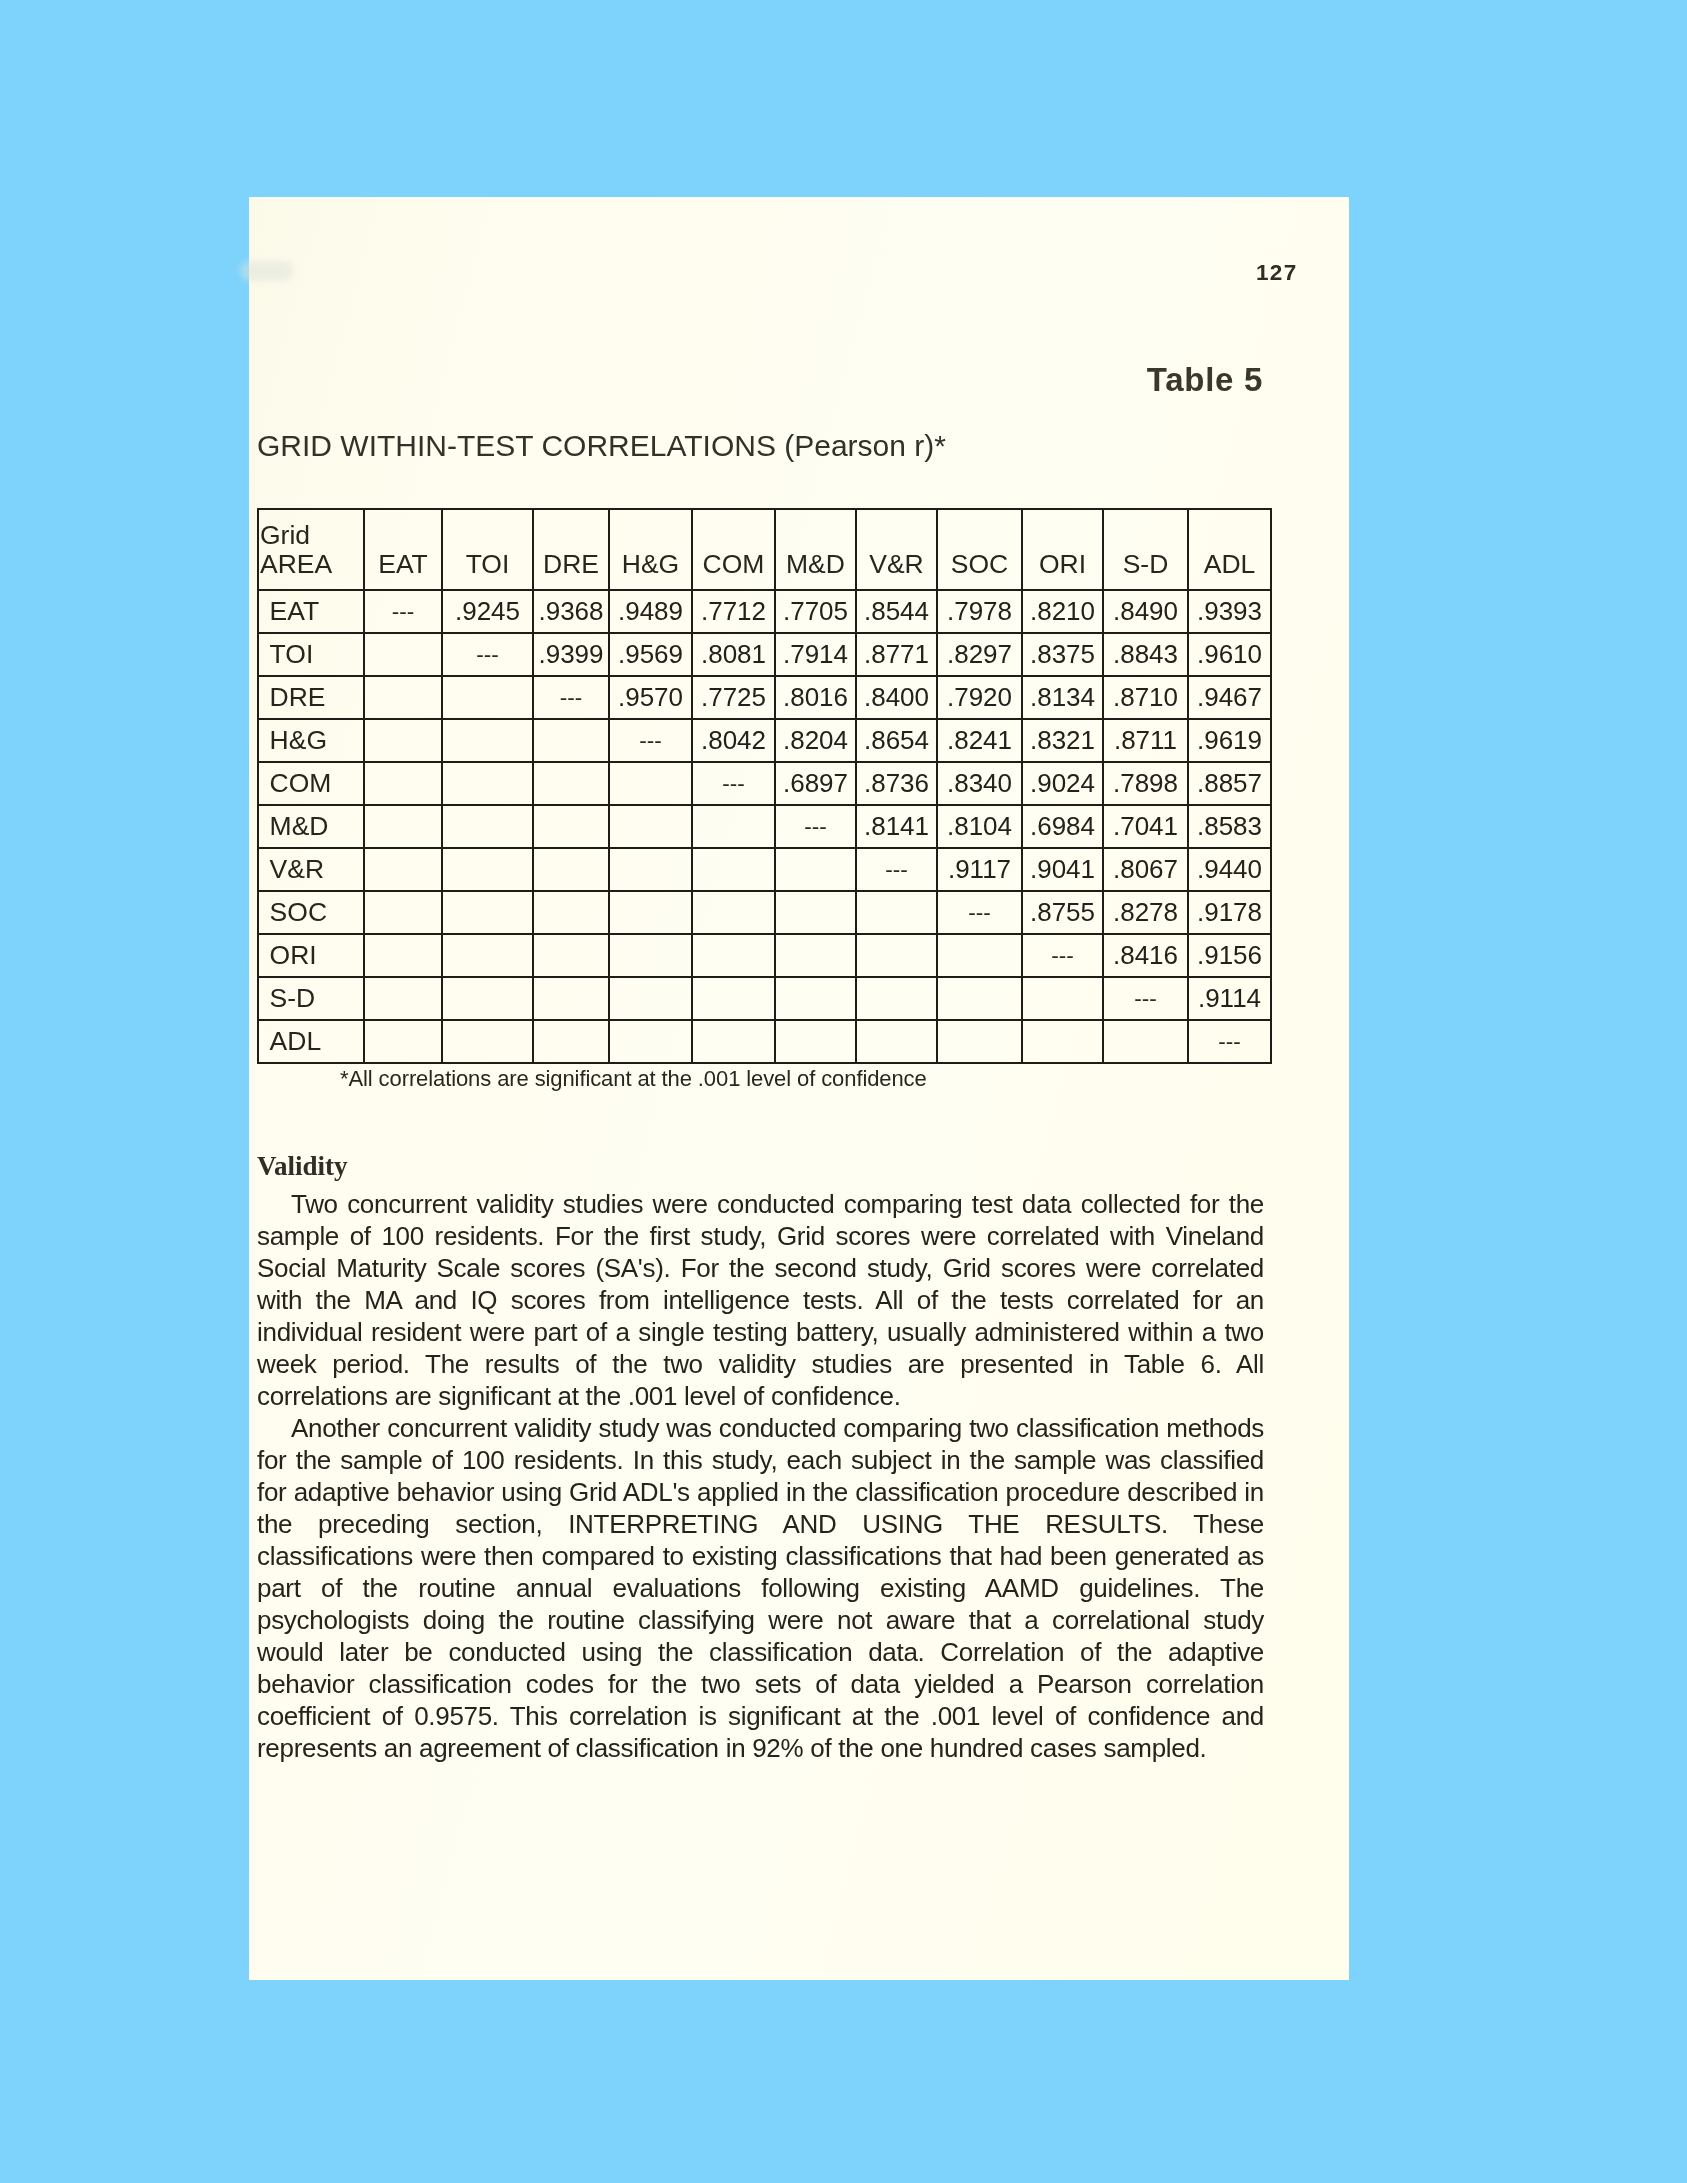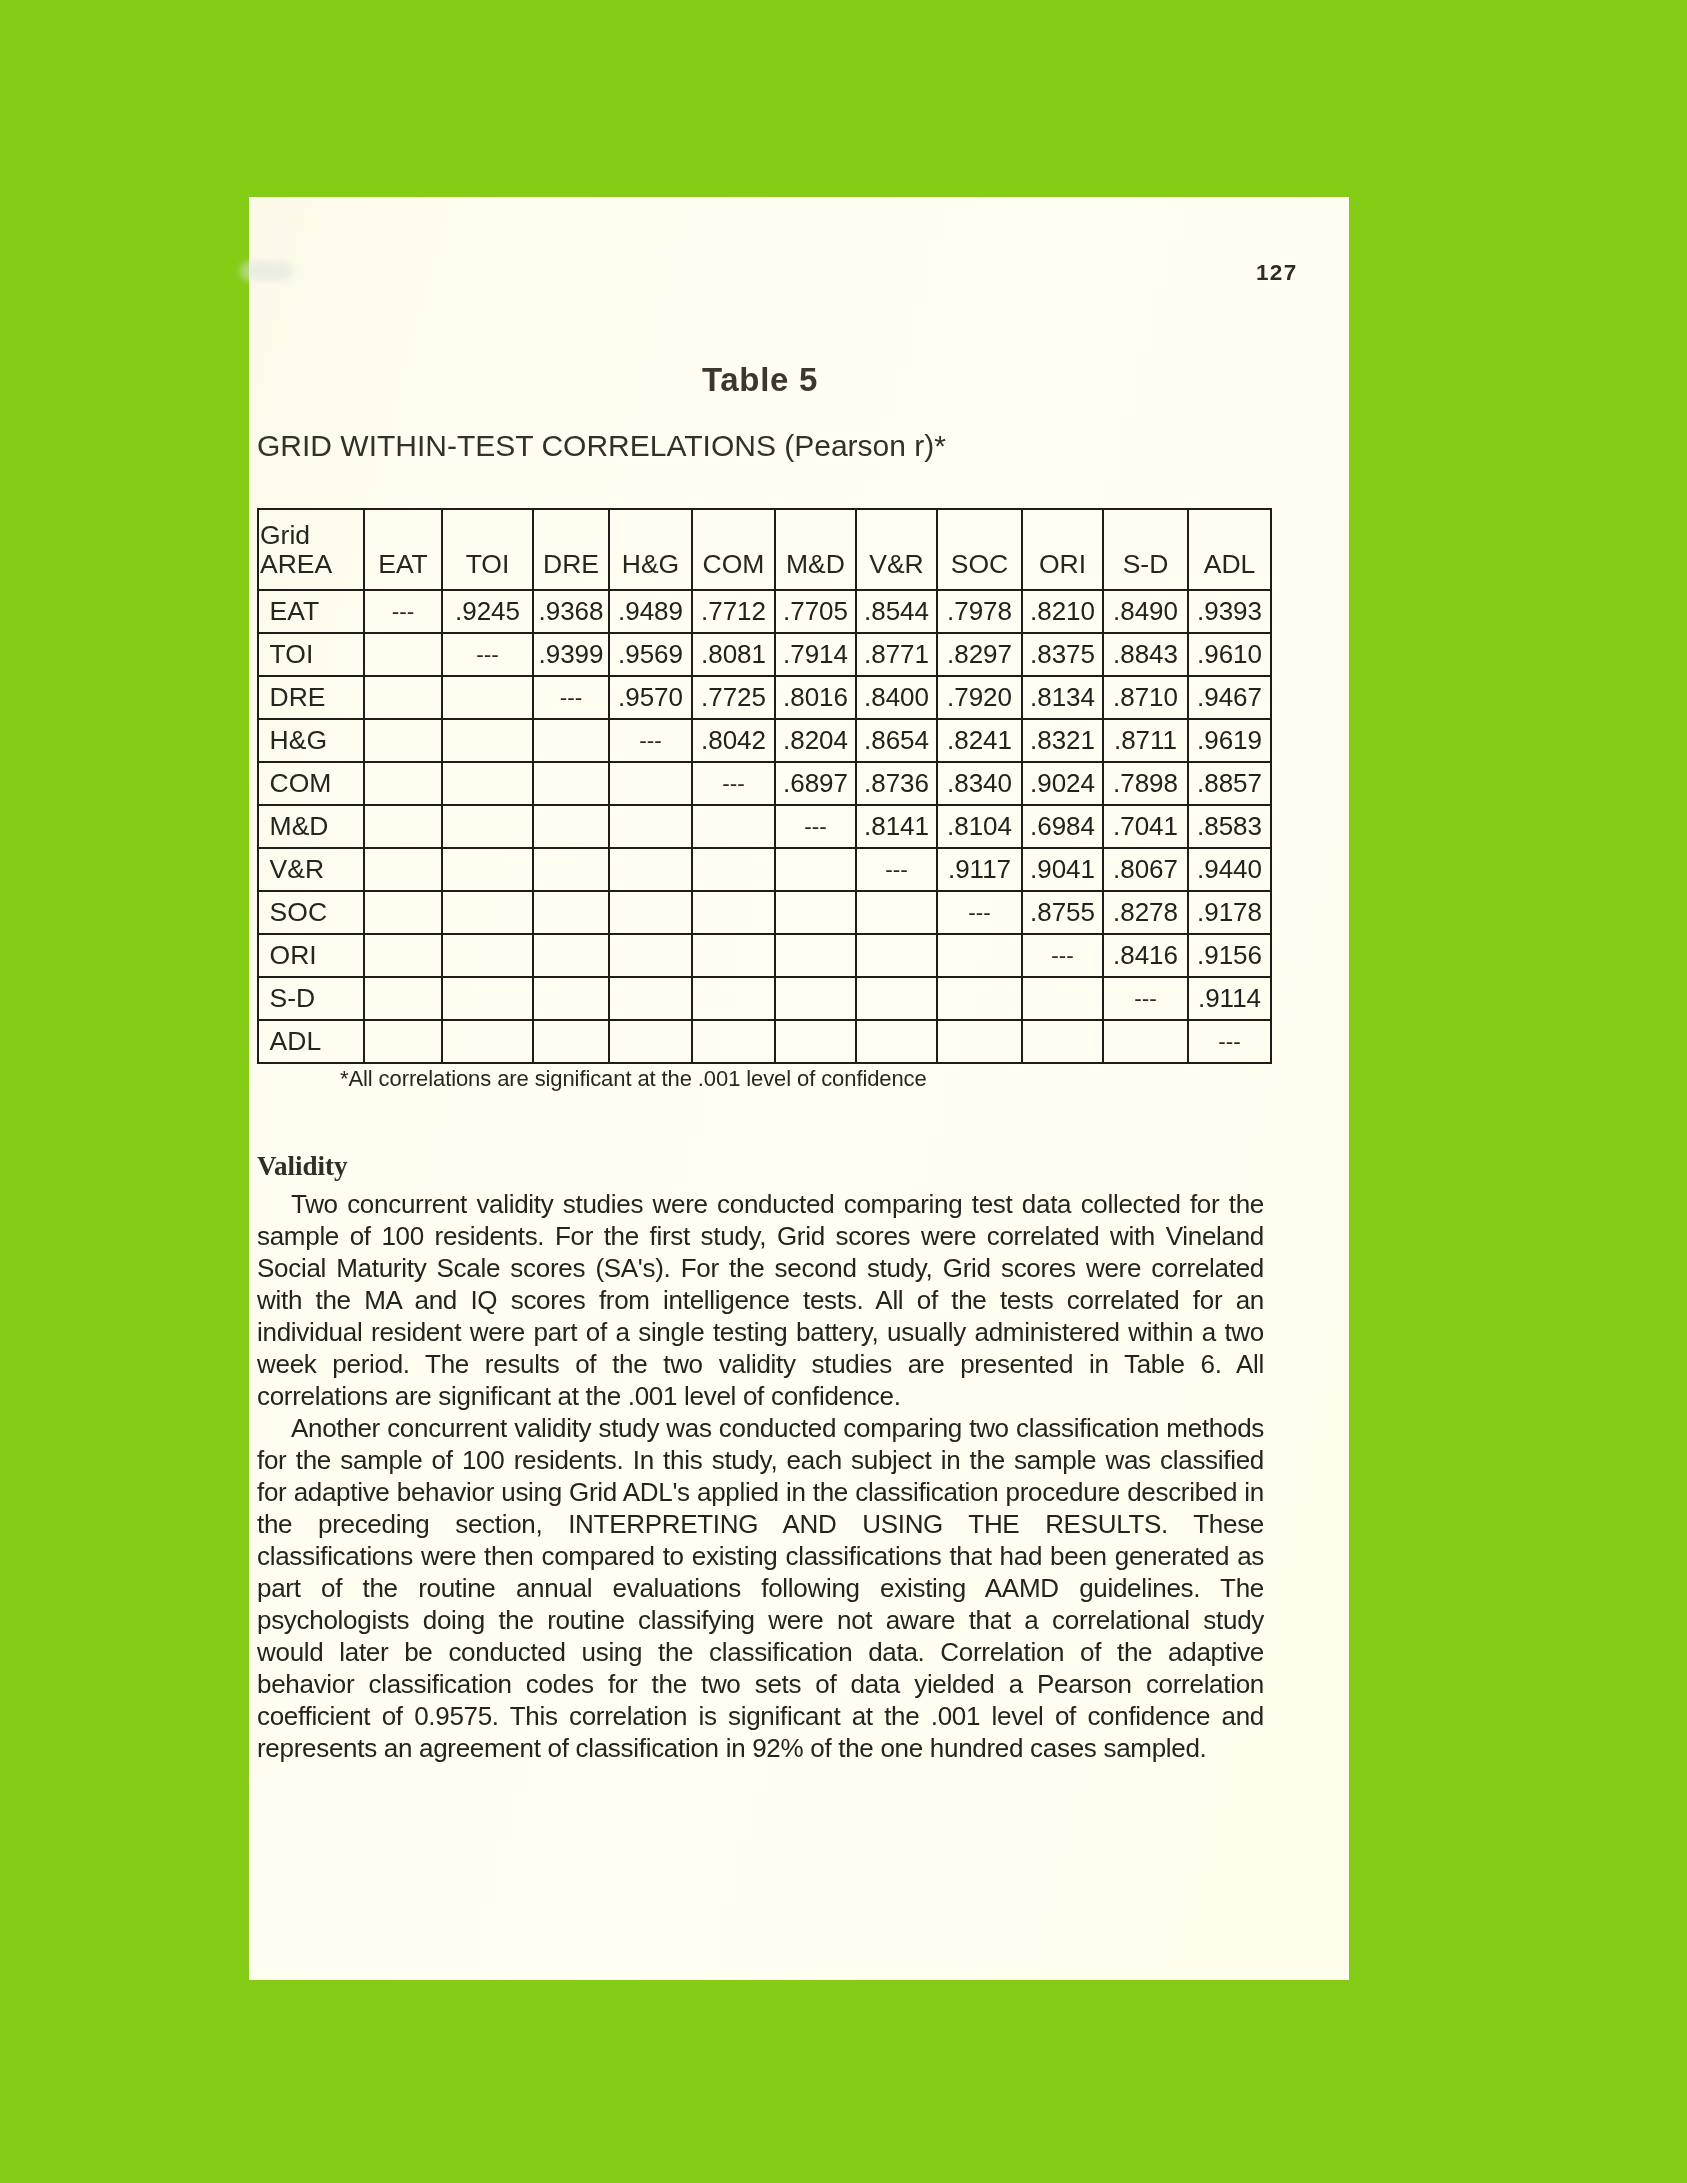--- a/index.html
+++ b/index.html
@@ -1,40 +1,40 @@
 <!DOCTYPE html>
 <html style="font-size:10.6px"><head>
 <meta charset="utf-8">
 <style>
   html,body{margin:0;padding:0;}
   body{
     width:1687px;height:2183px;background:#ffffff;
     font-family:"Liberation Sans", sans-serif;color:#26251f;
     overflow:hidden;
   }
-  .page{position:relative;width:1687px;height:2183px;background:#84cc16;}
+  .page{position:relative;width:1687px;height:2183px;background:#7dd3fc;}
 
   
   .paper{
     position:absolute;left:249px;top:197px;width:1100px;height:1783px;
     background:linear-gradient(105deg,#fbf9e8 0%,#fffdef 16%,#fffef3 52%,#fffdeb 100%);
   }
   
   .artifact{
     position:absolute;left:240px;top:261px;width:53px;height:20px;
     background:#dde3dc;opacity:.5;border-radius:9.3px;filter:blur(3.3px);
   }
 
   .page-number{
     position:absolute;left:1256px;top:260px;
     font-size:22.5px;font-weight:bold;letter-spacing:1.3px;color:#2e2d26;
   }
 
   .table-title{
-    position:absolute;left:257px;top:361px;width:1006px;text-align:center;
+    position:absolute;left:257px;top:361px;width:1006px;text-align:right;
     font-size:33px;font-weight:bold;color:#3a382c;letter-spacing:0.7px;
   }
   .table-subtitle{
     position:absolute;left:257px;top:429px;width:1006px;
     font-size:30px;color:#32312a;
   }
 
   .corr-table{
     position:absolute;left:257px;top:508px;
     border-collapse:collapse;table-layout:fixed;

